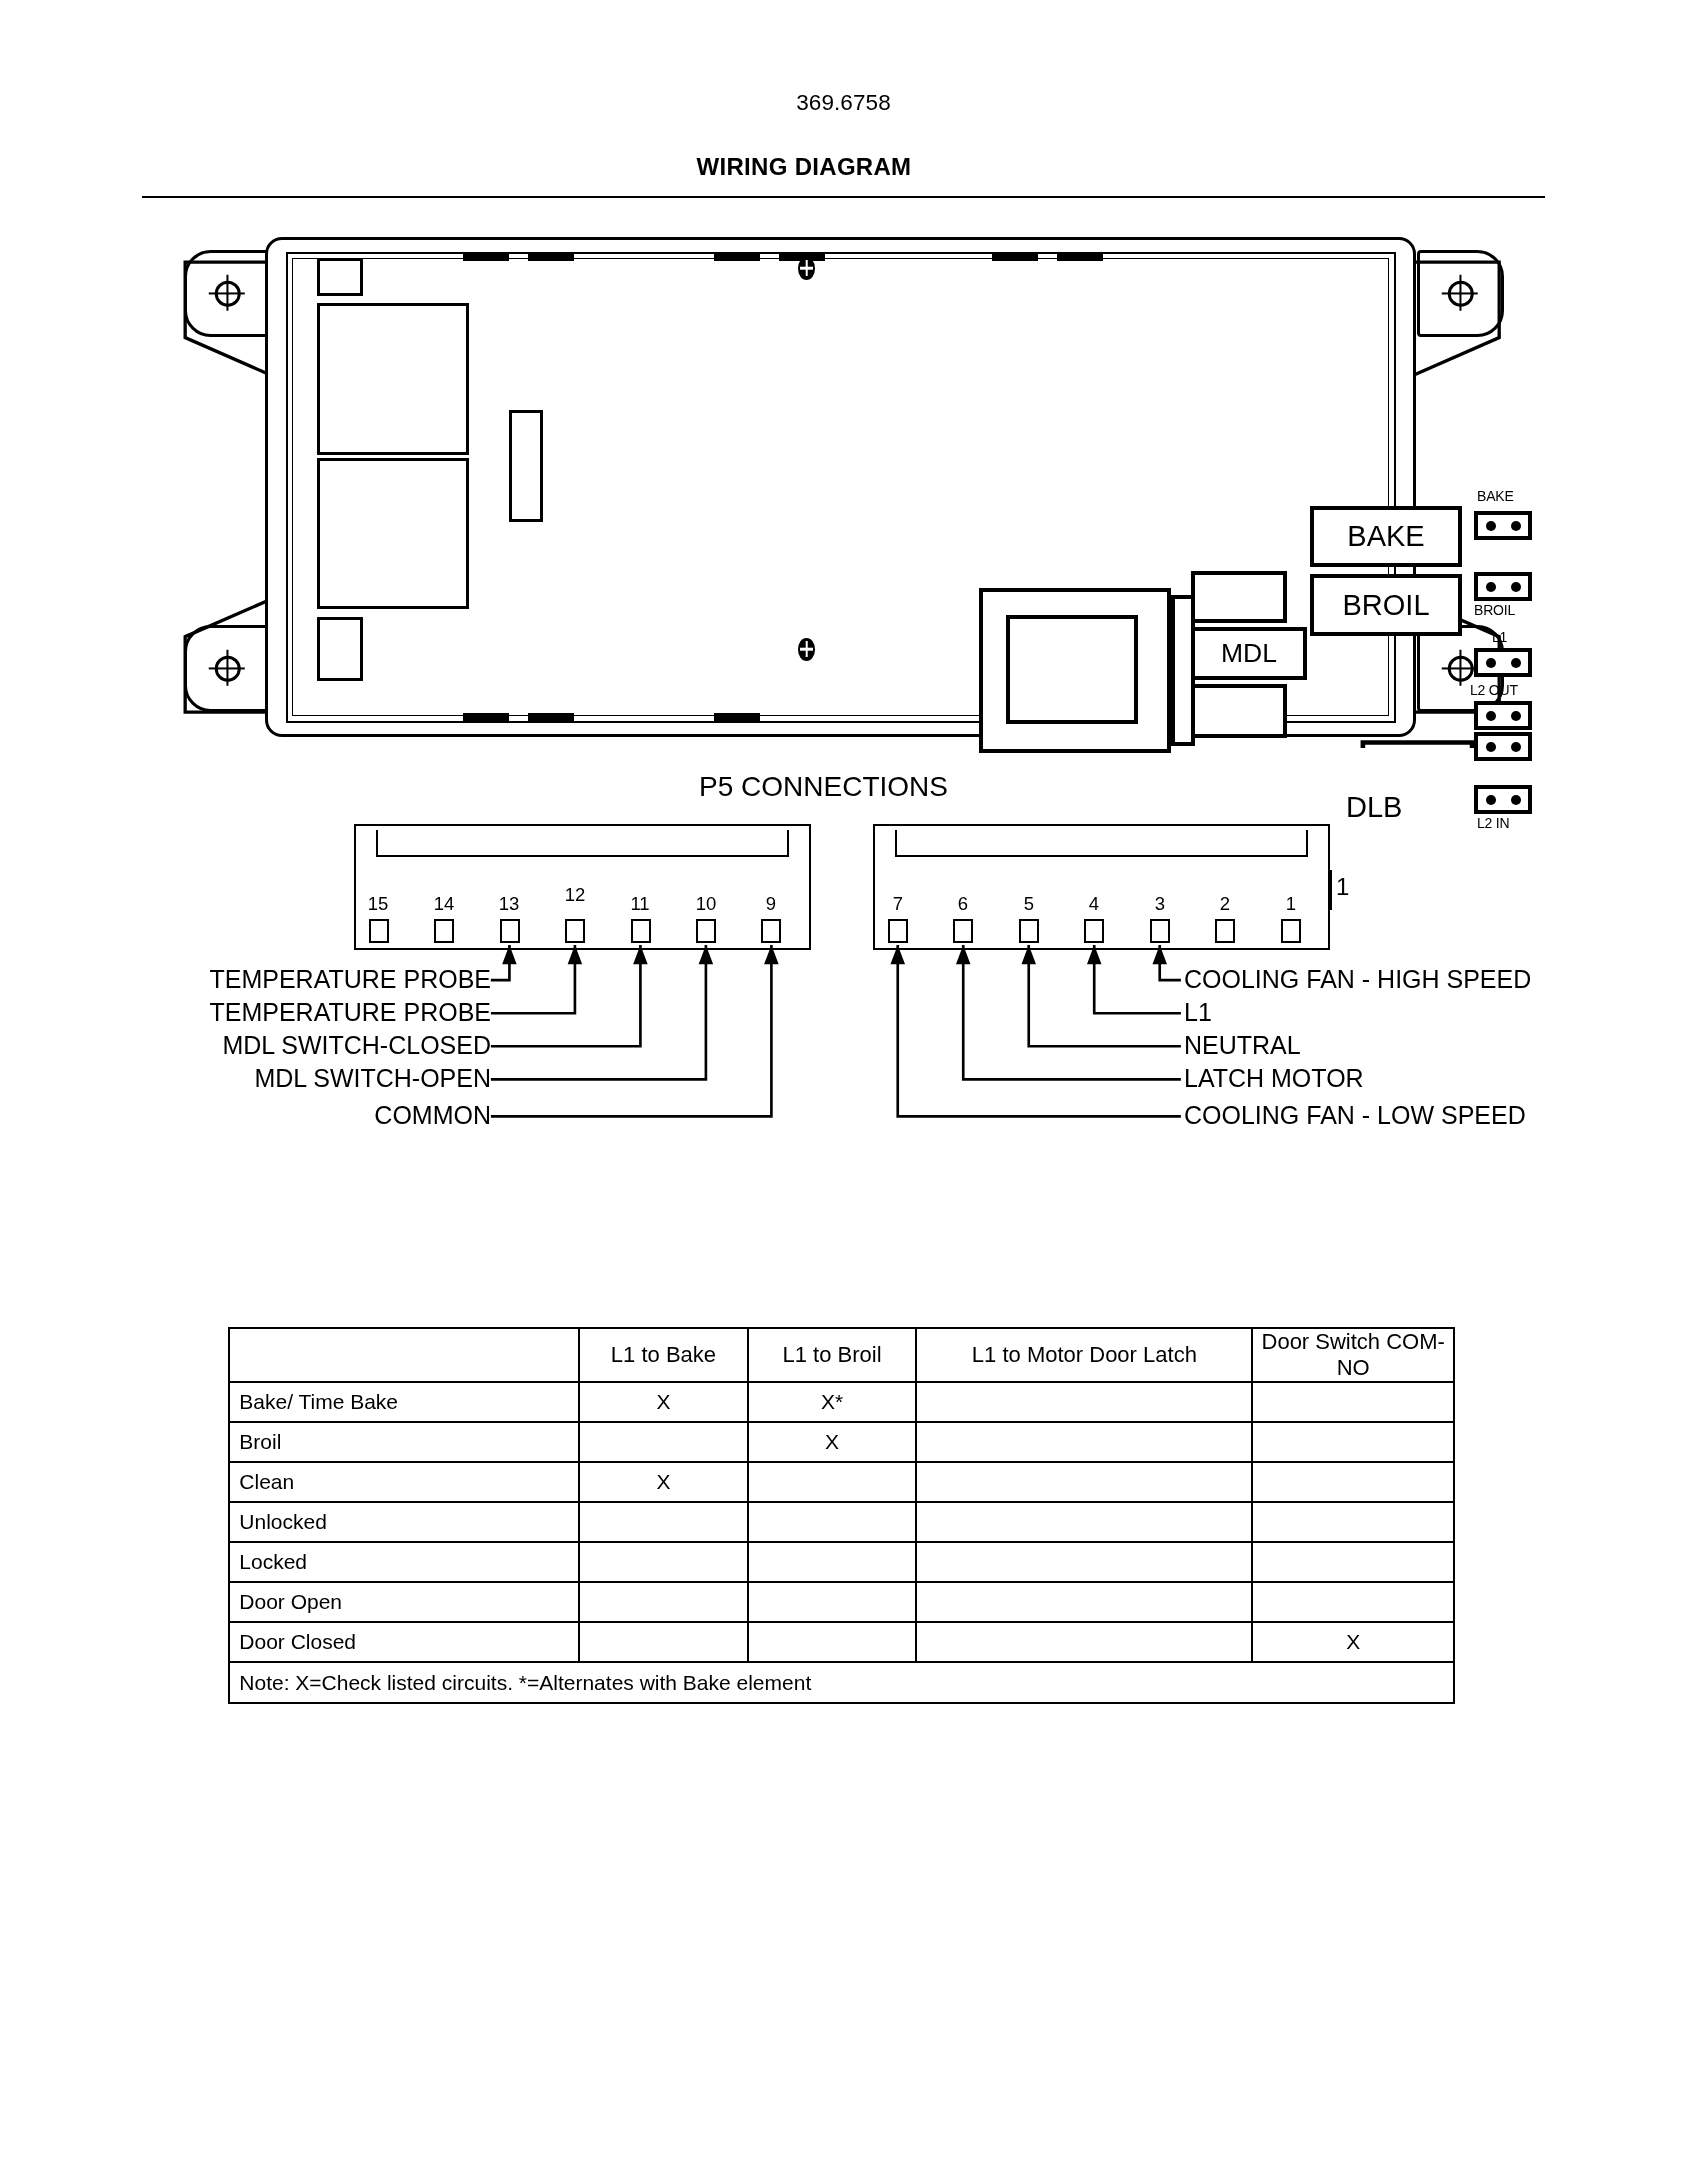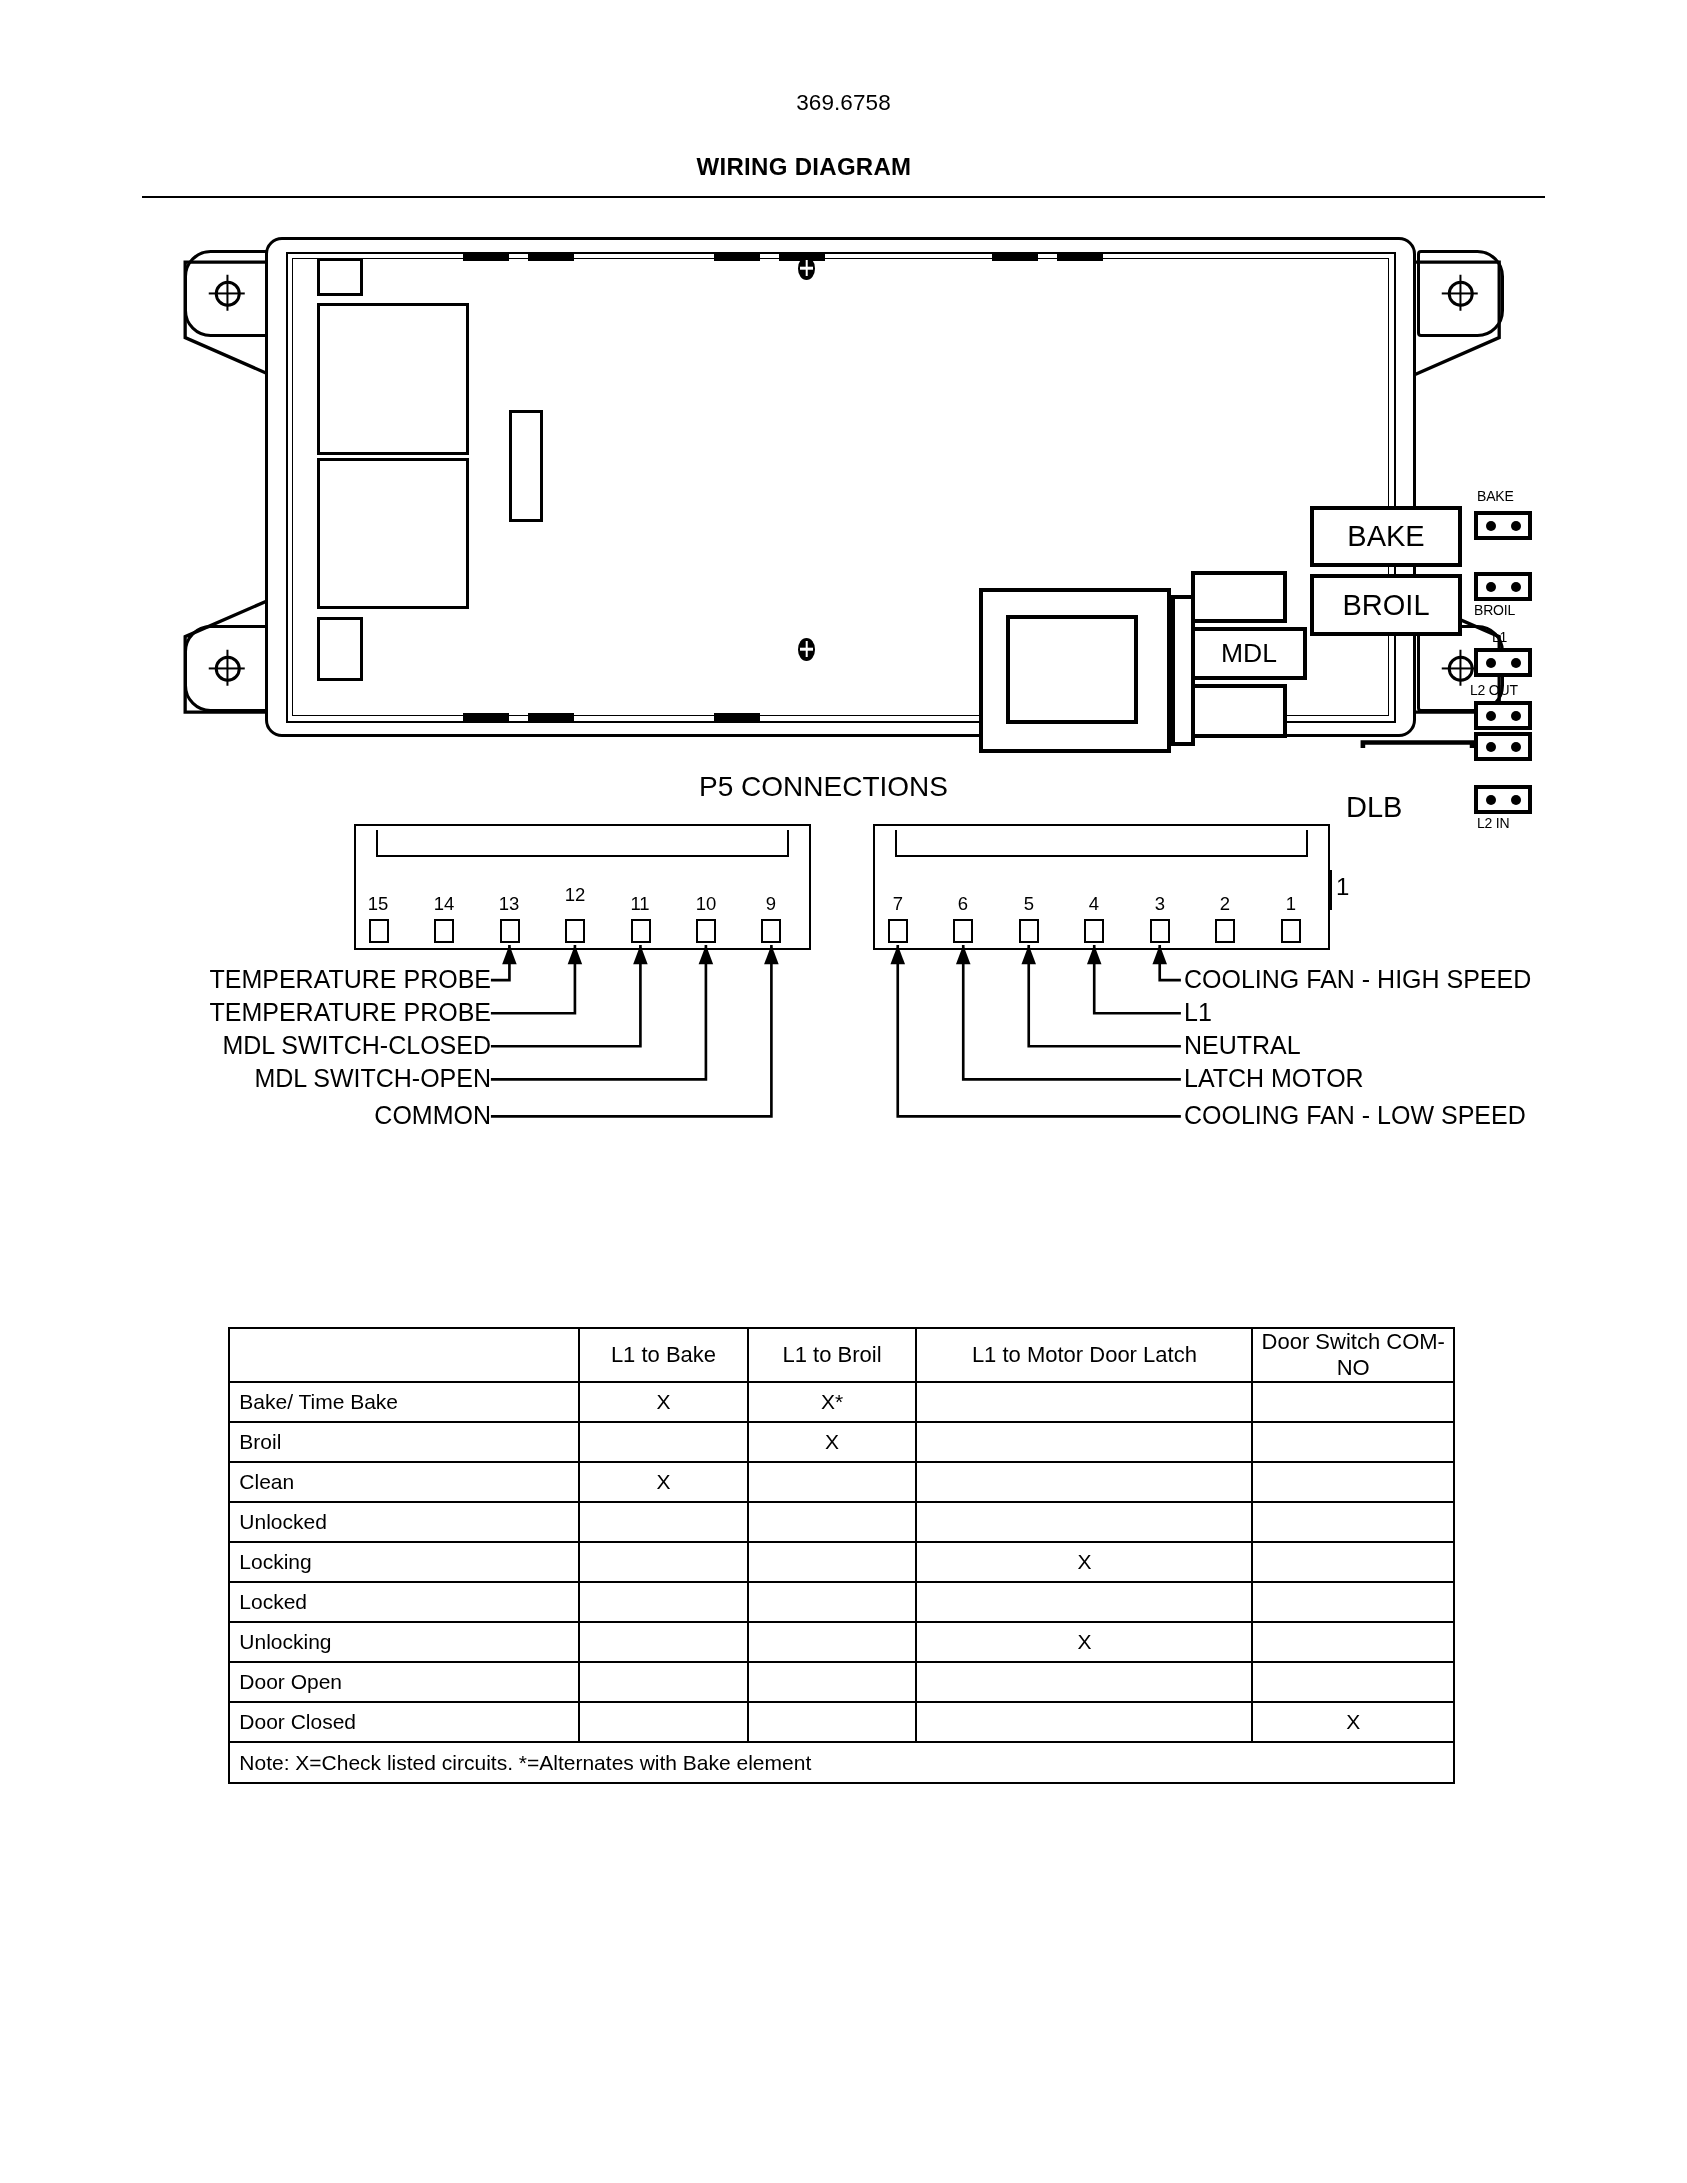--- a/index.html
+++ b/index.html
@@ -514,38 +514,24 @@
         <td></td>
       </tr>
       <tr class="data-row">
         <td class="rowlabel">Unlocked</td>
         <td></td>
         <td></td>
         <td></td>
         <td></td>
       </tr>
       <tr class="data-row">
-        <td class="rowlabel">Locking</td>
-        <td></td>
-        <td></td>
-        <td>X</td>
-        <td></td>
-      </tr>
-      <tr class="data-row">
         <td class="rowlabel">Locked</td>
         <td></td>
         <td></td>
         <td></td>
-        <td></td>
-      </tr>
-      <tr class="data-row">
-        <td class="rowlabel">Unlocking</td>
-        <td></td>
-        <td></td>
-        <td>X</td>
         <td></td>
       </tr>
       <tr class="data-row">
         <td class="rowlabel">Door Open</td>
         <td></td>
         <td></td>
         <td></td>
         <td></td>
       </tr>
       <tr class="data-row">

